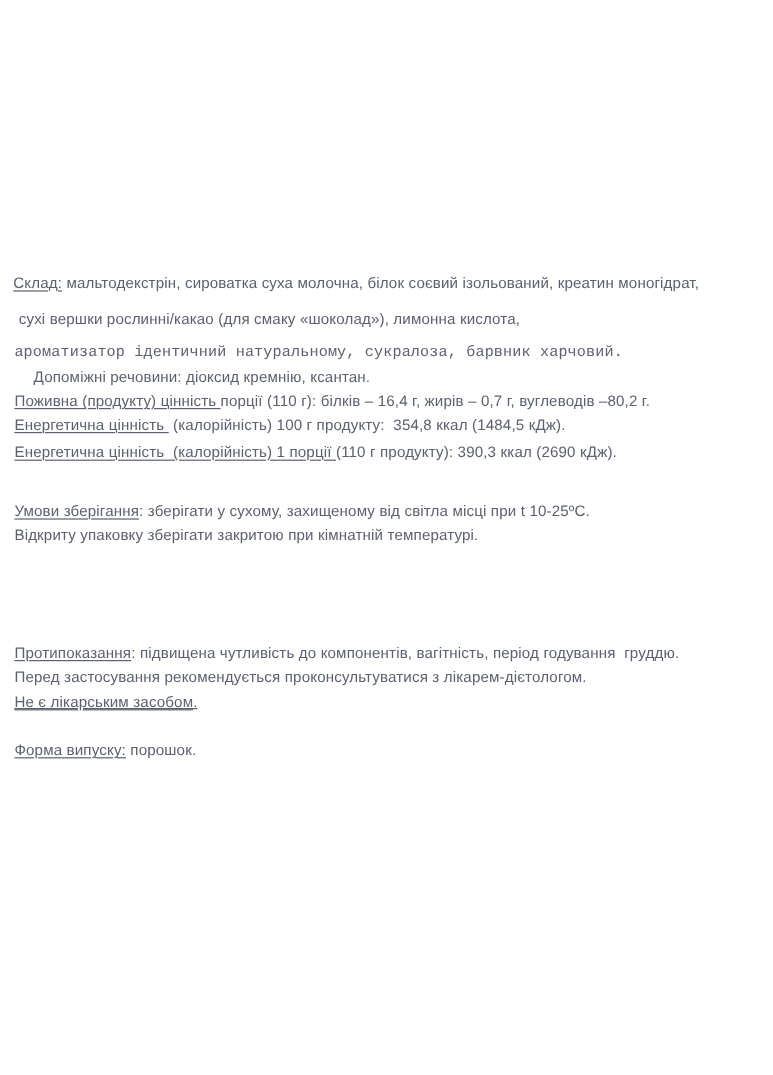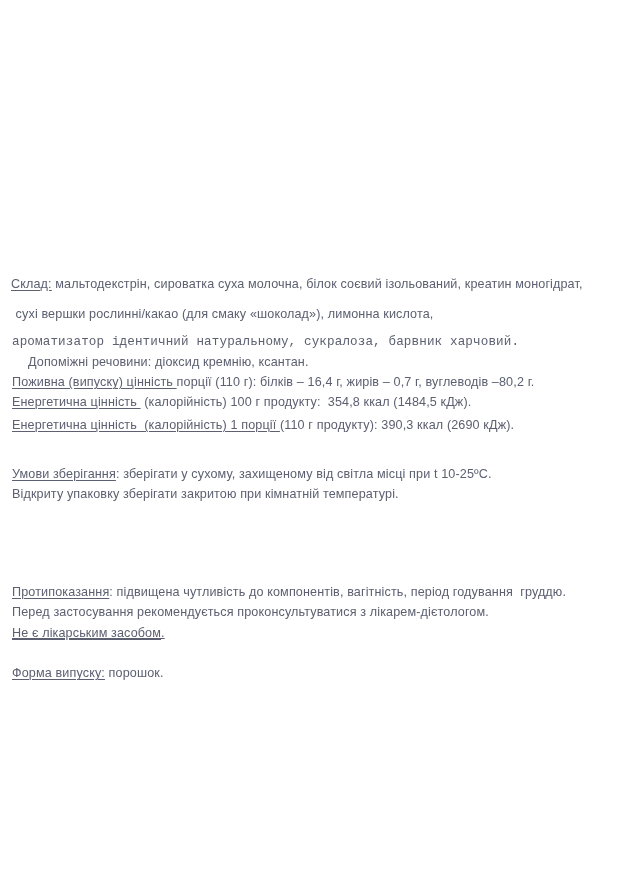--- a/index.html
+++ b/index.html
@@ -31,21 +31,20 @@
     width: 644px;
   }
   .txt-line {
     font-size: 12.6px;
     line-height: 1.0;
     color: #5c6070;
     white-space: pre;
     letter-spacing: 0.01em;
     position: absolute;
     left: 12px;
-    margin-top: 48px;
   }
   .u {
     text-decoration: underline;
     text-decoration-thickness: 1px;
     text-underline-offset: 2px;
   }
   
   .l-compose-1  { top: 230px; left: 11px; }
   .l-compose-2  { top: 260px; left: 12px; }
   .l-compose-3  { top: 288px; left: 12px; font-family: Liberation Mono, monospace; }
@@ -67,21 +66,21 @@
   <div class="doc-body">
 
     <div class="txt-line l-compose-1"><span class="u">Склад:</span><span> мальтодекстрін, сироватка суха молочна, білок соєвий ізольований, креатин моногідрат,</span></div>
 
     <div class="txt-line l-compose-2"> сухі вершки рослинні/какао (для смаку «шоколад»), лимонна кислота,</div>
 
     <div class="txt-line l-compose-3">ароматизатор ідентичний натуральному, сукралоза, барвник харчовий.</div>
 
     <div class="txt-line l-aux">Допоміжні речовини: діоксид кремнію, ксантан.</div>
 
-    <div class="txt-line l-nutri"><span class="u">Поживна (випуску) цінність </span><span>порції (110 г): білків – 16,4 г, жирів – 0,7 г, вуглеводів –80,2 г.</span></div>
+    <div class="txt-line l-nutri"><span class="u">Поживна (продукту) цінність </span><span>порції (110 г): білків – 16,4 г, жирів – 0,7 г, вуглеводів –80,2 г.</span></div>
 
     <div class="txt-line l-energy-100"><span class="u">Енергетична цінність </span><span> (калорійність) 100 г продукту:  354,8 ккал (1484,5 кДж).</span></div>
 
     <div class="txt-line l-energy-1"><span class="u">Енергетична цінність  (калорійність) 1 порції </span><span>(110 г продукту): 390,3 ккал (2690 кДж).</span></div>
 
     <div class="txt-line l-storage-1"><span class="u">Умови зберігання</span><span>: зберігати у сухому, захищеному від світла місці при t 10-25ºC.</span></div>
 
     <div class="txt-line l-storage-2">Відкриту упаковку зберігати закритою при кімнатній температурі.</div>
 
     <div class="txt-line l-contra-1"><span class="u">Протипоказання</span><span>: підвищена чутливість до компонентів, вагітність, період годування  груддю.</span></div>

